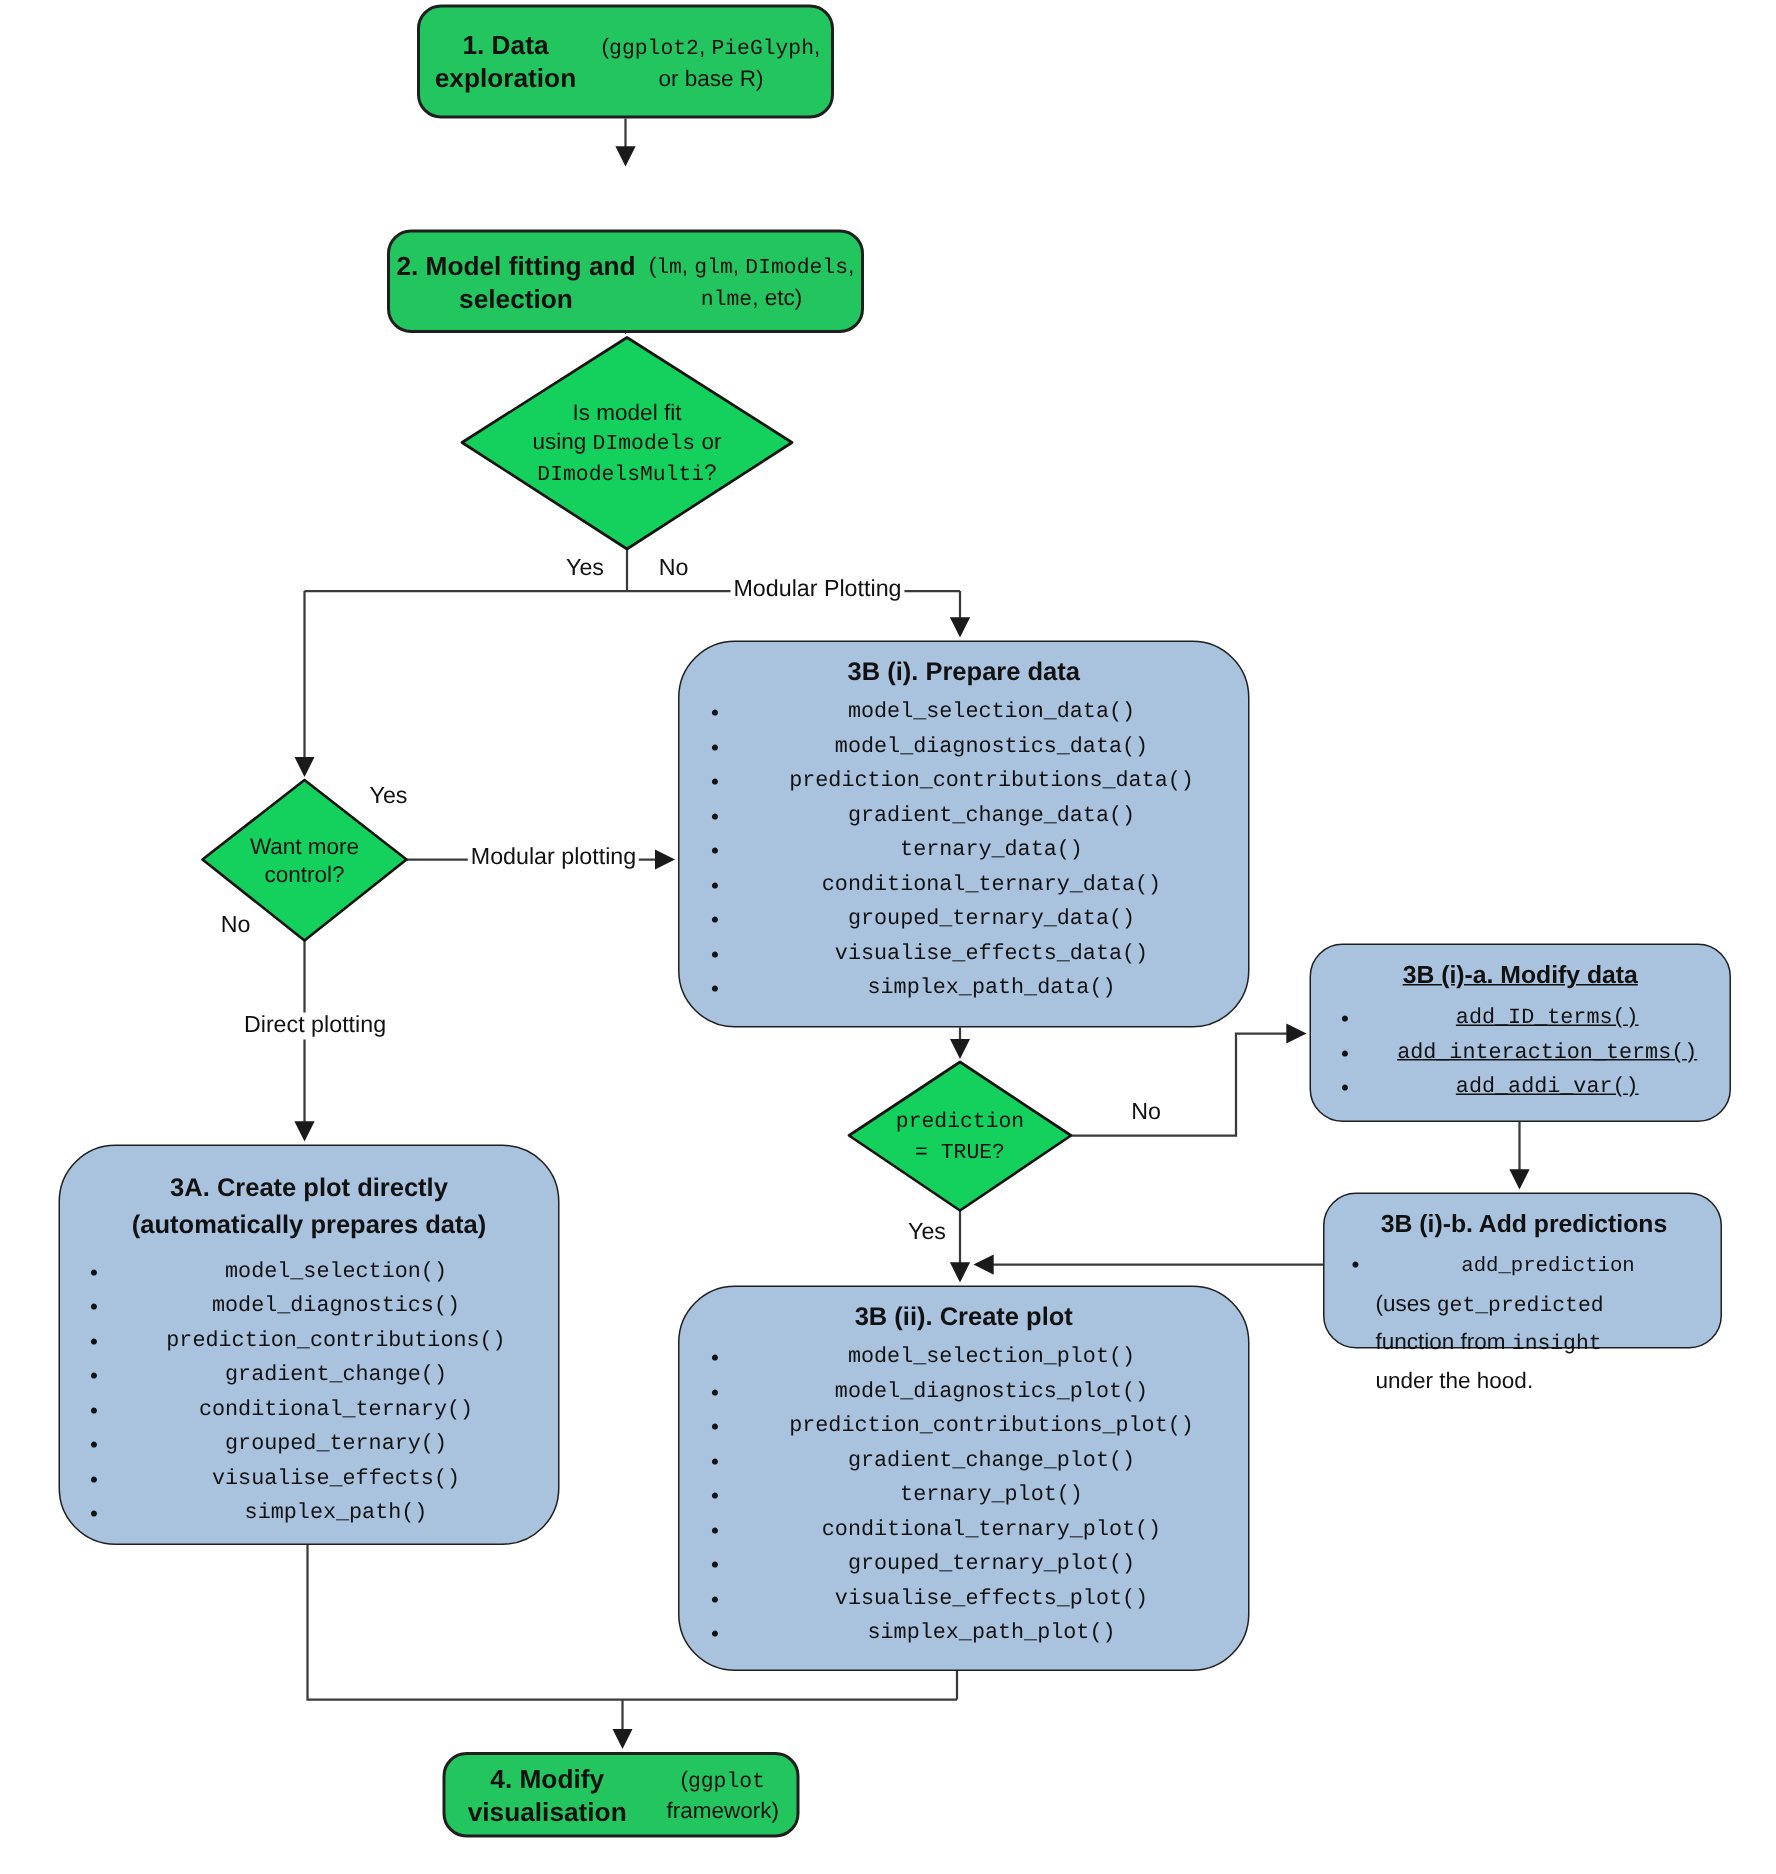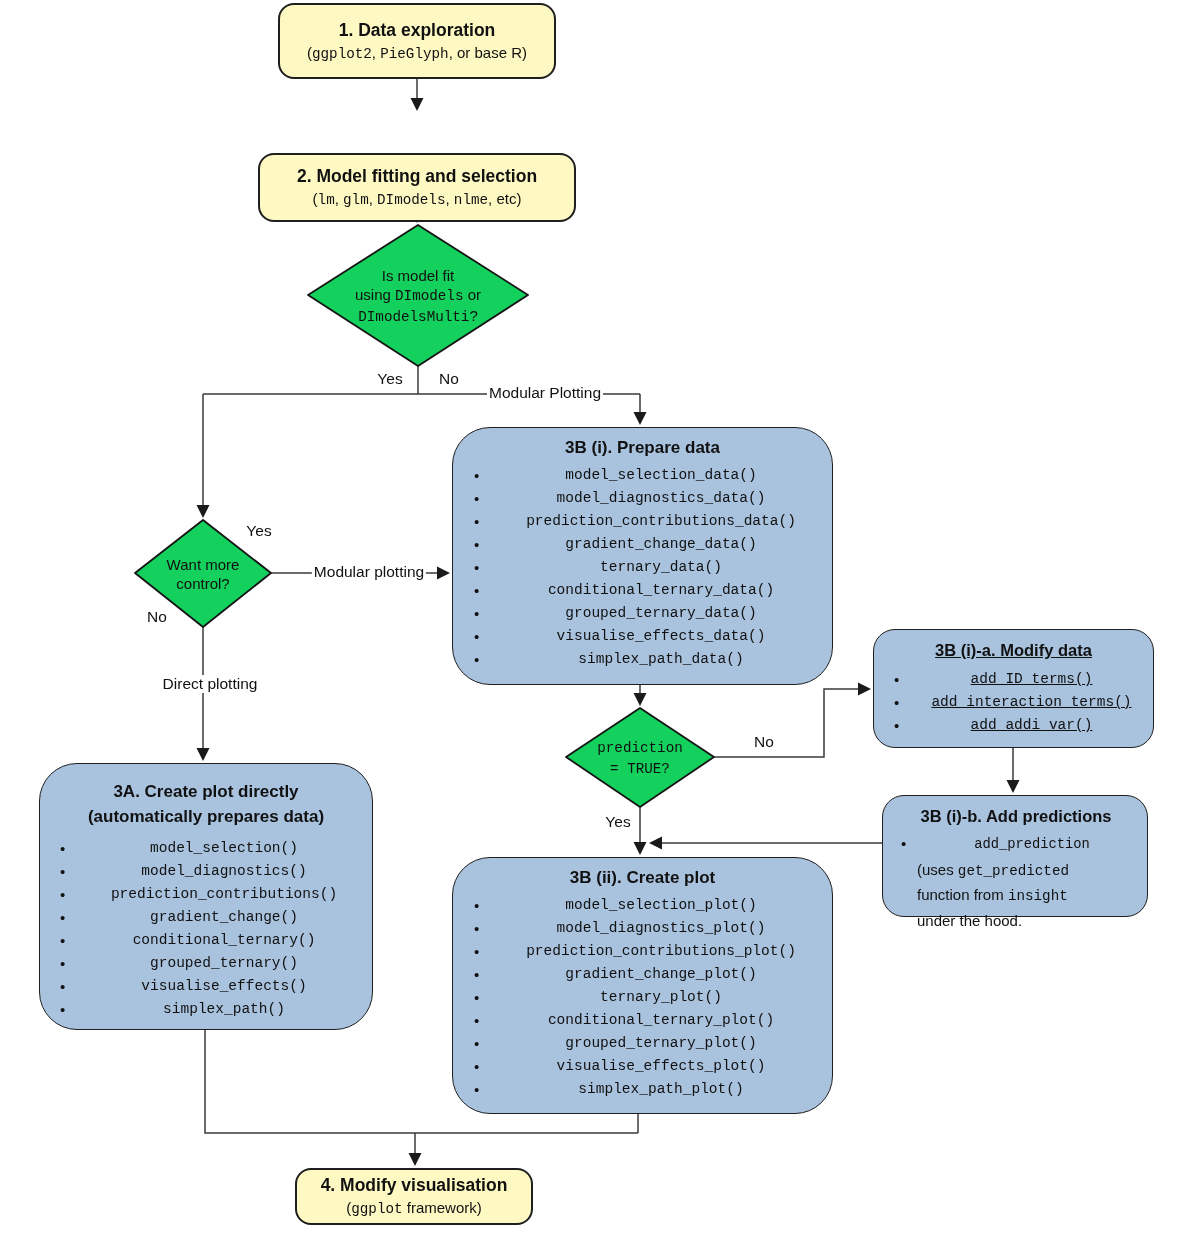--- a/index.html
+++ b/index.html
@@ -1,21 +1,21 @@
 <!DOCTYPE html>
 <html><head>
 <meta charset="utf-8">
 <style>
   html,body{margin:0;padding:0;background:#ffffff;}
   #canvas{position:relative;width:1184px;height:1249px;background:#ffffff;overflow:hidden;
           font-family:"Liberation Sans","DejaVu Sans",sans-serif;color:#111;}
   svg.wires{position:absolute;left:0;top:0;z-index:1;}
   .box{position:absolute;z-index:2;box-sizing:border-box;}
-  .purple{background:#fef9c3;border:2px solid #1f1f1f;border-radius:16px;
-          display:flex;flex-direction:column;justify-content:center;align-items:center;text-align:center;}
+  .purple{background:#22c55e;border:2px solid #1f1f1f;border-radius:16px;
+          display:flex;flex-direction:row;justify-content:center;align-items:center;text-align:center;}
   .blue{background:#a9c3df;border:1.6px solid #1f1f1f;}
   .r-big{border-radius:38px;}
   .r-med{border-radius:22px;}
   .btitle{font-weight:bold;font-size:17.5px;line-height:22px;}
   .bsub{font-size:15px;line-height:20px;margin-top:2px;}
   .code{font-family:"Liberation Mono","DejaVu Sans Mono",monospace;font-size:0.95em;}
   .blue h3{margin:0;text-align:center;font-size:17px;line-height:22px;font-weight:bold;}
   .blue ul{list-style:none;margin:0;padding:0;text-align:center;}
   .blue li{position:relative;padding-left:18px;font-family:"Liberation Mono","DejaVu Sans Mono",monospace;
            font-size:14.5px;line-height:23px;white-space:nowrap;}
@@ -117,21 +117,21 @@
 
   <div class="box blue r-med pad-mod" style="left:873px;top:629px;width:281px;height:119px;text-decoration:underline;">
     <h3>3B (i)-a. Modify data</h3>
     <ul>
         <li>add_ID_terms()</li>
         <li>add_interaction_terms()</li>
         <li>add_addi_var()</li>
       </ul>
   </div>
 
-  <div class="box blue r-med pad-add" style="left:882px;top:795px;width:266px;height:122px;">
+  <div class="box blue r-med pad-add" style="left:882px;top:795px;width:266px;height:104px;">
     <h3>3B (i)-b. Add predictions</h3>
     <ul>
       <li style="line-height:24.5px;"><span class="code">add_prediction</span></li>
     </ul>
     <div class="addlines">
         <div class="line"><span>(uses </span><span class="code">get_predicted</span></div>
         <div class="line"><span>function from </span><span class="code">insight</span></div>
         <div class="line"><span>under the hood.</span></div>
       </div>
   </div>

